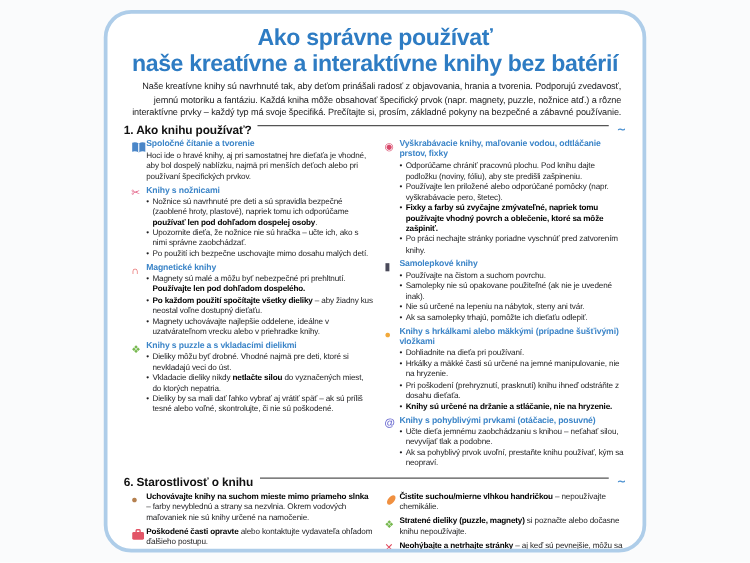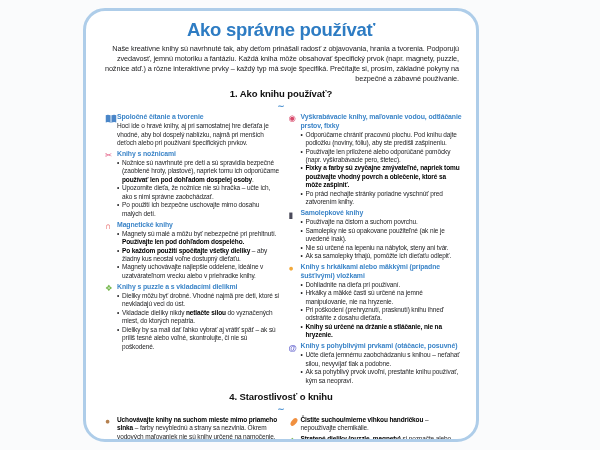--- a/index.html
+++ b/index.html
@@ -3,36 +3,36 @@
 <meta charset="utf-8">
 <style>
   html,body{margin:0;padding:0;}
   body{
     width:600px;height:450px;position:relative;overflow:hidden;
     background:#fafbfc;
     font-family:"Liberation Sans","DejaVu Sans",sans-serif;
     -webkit-font-smoothing:antialiased;
   }
   .card{
-    position:absolute;left:83px;top:8px;width:396px;height:434px;
+    position:absolute;left:83px;top:8px;width:434px;height:434px;
     box-sizing:border-box;background:#ffffff;
     border:3px solid #aecde9;border-radius:22px;
     padding:7px 13px 6px 13px;overflow:hidden;
   }
   .title{
     text-align:center;color:#2e7cc3;font-weight:bold;
     font-size:18.5px;line-height:1.12;margin:2px 0 3px 0;
     letter-spacing:-0.3px;
   }
   .intro{
     text-align:right;color:#1d1d1f;font-size:7.3px;line-height:1.38;
     margin:0 4px 4px 4px;letter-spacing:-0.1px;
   }
   .sec-head{
-    display:flex;align-items:center;margin:3px 0 2px 0;flex-direction:column;
+    display:flex;align-items:flex-start;margin:3px 0 2px 0;
   }
   .sec-title{
     font-weight:bold;color:#111;font-size:9.5px;white-space:nowrap;
     letter-spacing:-0.1px;
   }
   .sec-rule{
     flex:1;border-bottom:1px solid #555;margin:0 6px 2px 5px;height:1px;
   }
   .squiggle{
     color:#4a90d0;font-weight:bold;font-size:9px;line-height:1;
@@ -56,20 +56,21 @@
   .blk-li{display:flex;}
   .dot{flex:0 0 5px;color:#1e1e20;font-size:6.5px;line-height:1.3;}
   b{font-weight:bold;color:#000;}
 </style>
 </head>
 <body>
 
 <div class="card">
   <div class="title">
     <div>Ako správne používať</div>
+    <div>naše kreatívne a interaktívne knihy bez batérií</div>
   </div>
   <div class="intro">Naše kreatívne knihy sú navrhnuté tak, aby deťom prinášali radosť z objavovania, hrania a tvorenia. Podporujú zvedavosť, jemnú motoriku a fantáziu. Každá kniha môže obsahovať špecifický prvok (napr. magnety, puzzle, nožnice atď.) a rôzne interaktívne prvky – každý typ má svoje špecifiká. Prečítajte si, prosím, základné pokyny na bezpečné a zábavné používanie.</div>
   <div id="sections">
       <div class="sec-head">
         <span class="sec-title">1. Ako knihu používať?</span>
         <span class="sec-rule"></span>
         <span class="squiggle">∼</span>
       </div>
       <div class="cols">
         <div class="col">
@@ -217,21 +218,21 @@
               </div>
               <div class="blk-li">
                 <span class="dot">•</span>
                 <span class="li-tx">Ak sa pohyblivý prvok uvoľní, prestaňte knihu používať, kým sa neopraví.</span>
               </div>
             </div>
           </div>
         </div>
       </div>
       <div class="sec-head">
-        <span class="sec-title">4. Starostlivosť o knihu</span>
+        <span class="sec-title">6. Starostlivosť o knihu</span>
         <span class="sec-rule"></span>
         <span class="squiggle">∼</span>
       </div>
       <div class="cols">
         <div class="col">
           <div class="blk">
             <span class="blk-icon" style="color: rgb(181, 128, 79);">●</span>
             <div class="blk-body">
               <div class="blk-par"><b>Uchovávajte knihy na suchom mieste mimo priameho slnka</b> – farby nevyblednú a strany sa nezvlnia. Okrem vodových maľovaniek nie sú knihy určené na namočenie.</div>
             </div>

